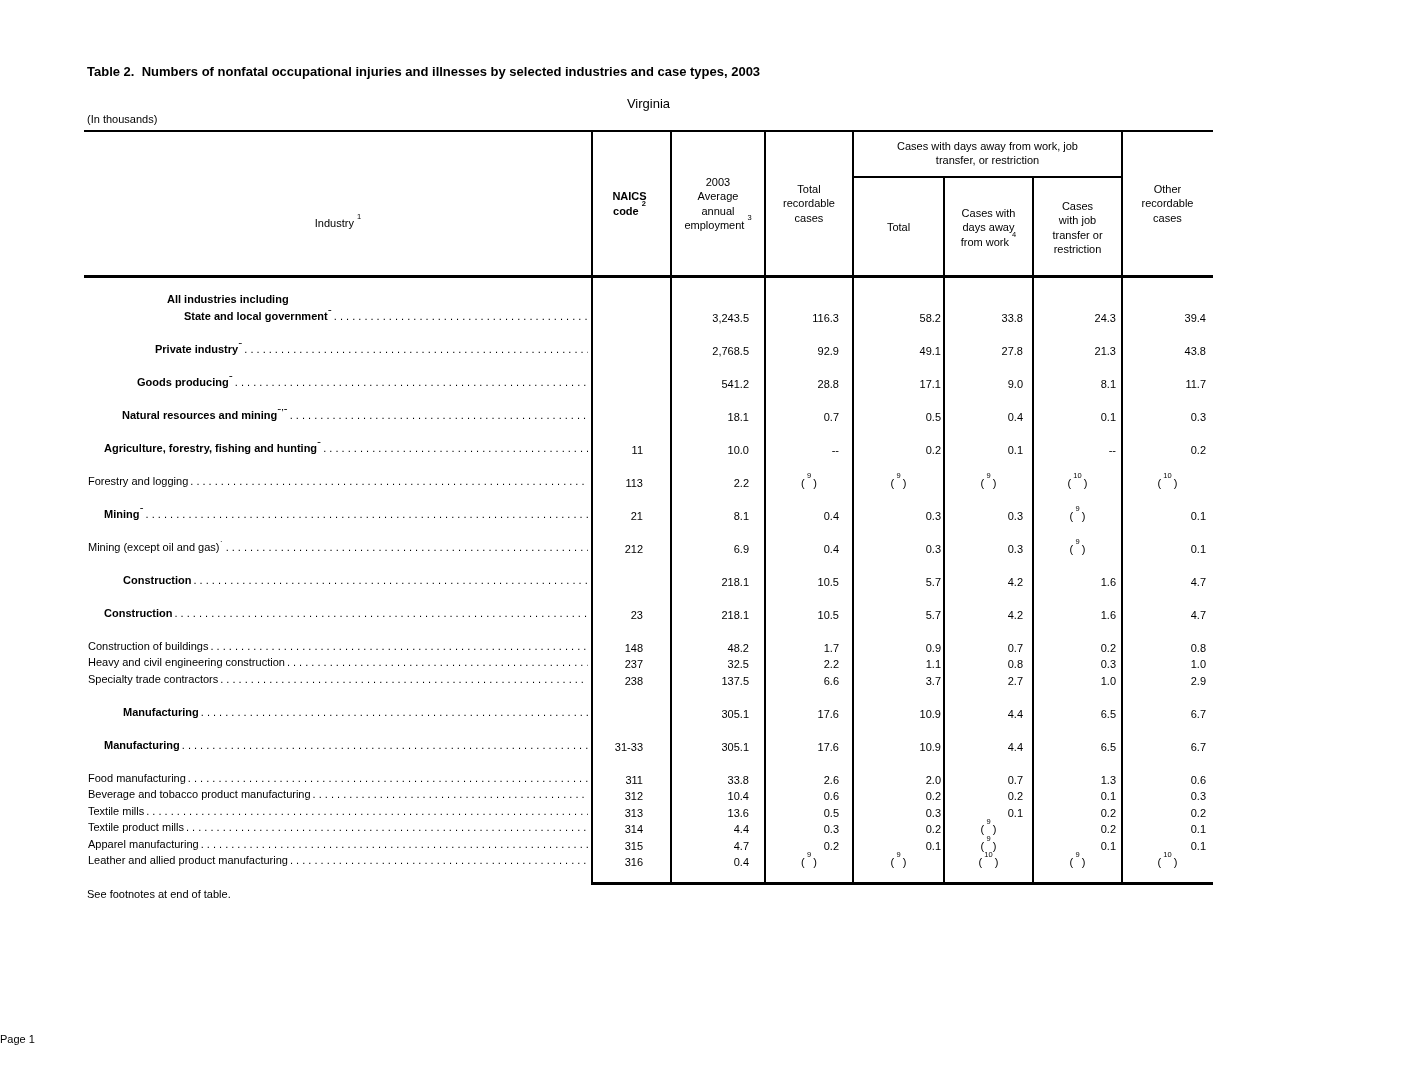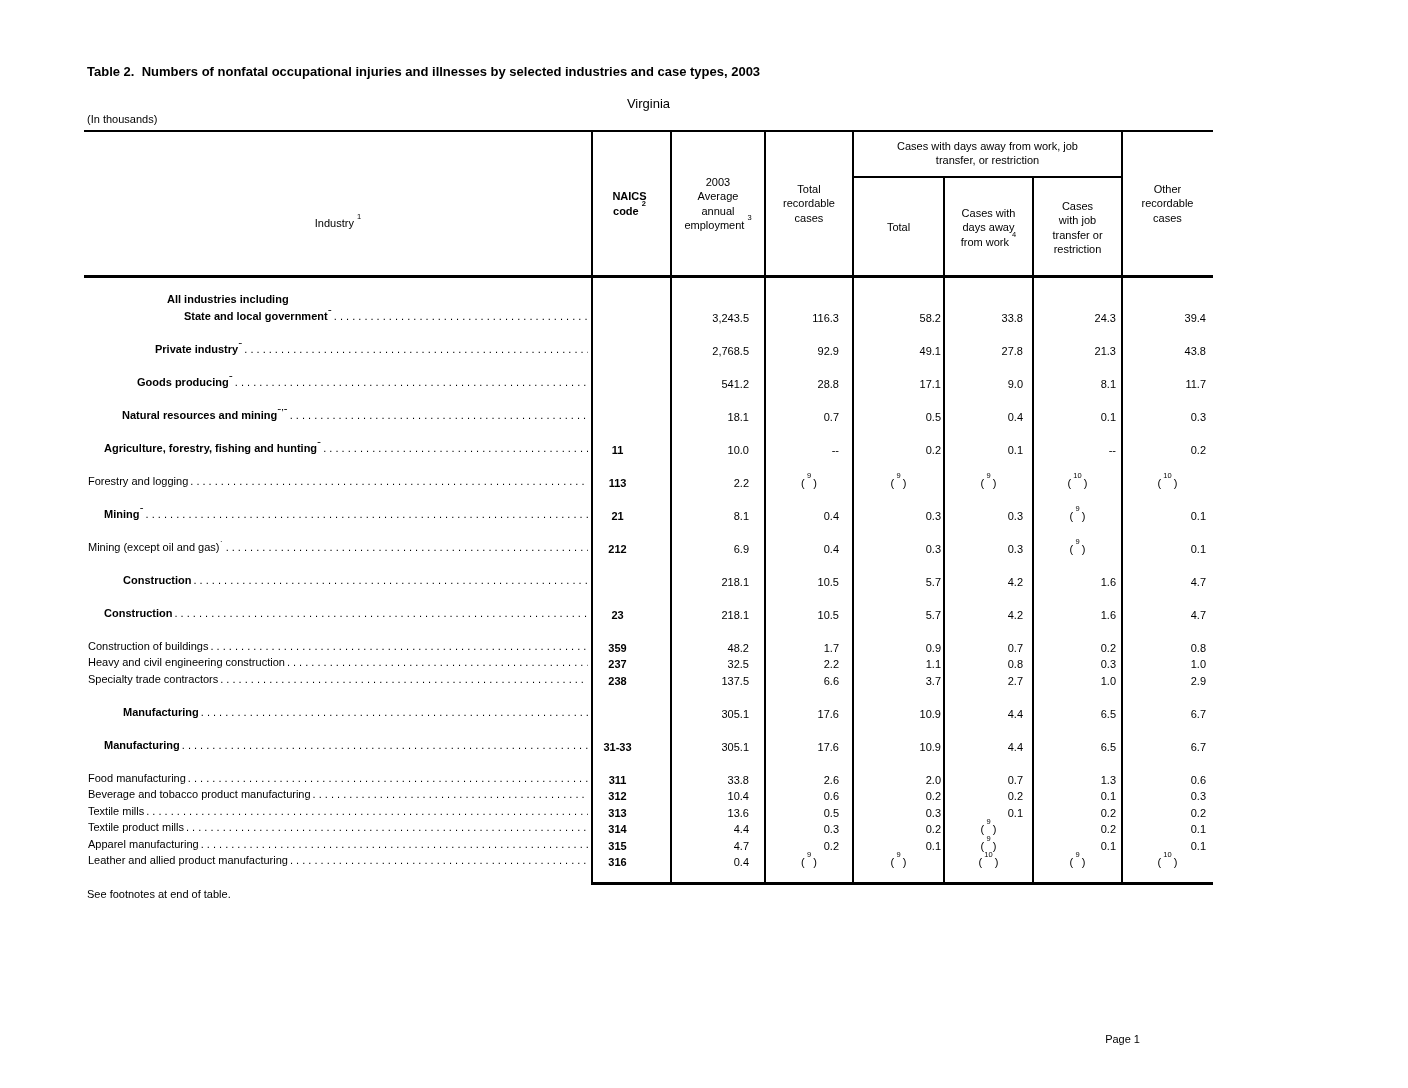--- a/index.html
+++ b/index.html
@@ -14,21 +14,21 @@
   .doc-title {
     position:absolute; left:87px; top:64px; font-size:13px; font-weight:bold;
     white-space:pre-wrap;
   }
   .region-title {
     position:absolute; left:84px; top:96px; width:1129px; text-align:center;
     font-size:13px; font-weight:normal;
   }
   .units-note { position:absolute; left:87px; top:113px; font-size:11px; }
   .footnote-note { position:absolute; left:87px; top:888px; font-size:11px; }
-  .page-number { position:absolute; left:0; top:1033px; width:1140px; text-align:right; font-size:11px; }
+  .page-number { position:absolute; left:0; top:1033px; width:1140px; text-align:left; font-size:11px; }
 
   .tablewrap { position:absolute; left:84px; top:130px; width:1129px; height:756px; font-size:11px; }
 
   
   .ln { position:absolute; background:#000; }
   .l-top    { left:0;    top:0;     width:1129px; height:2px; }
   .l-mid    { left:0;    top:145px; width:1129px; height:3px; }
   .l-bottom { left:508px; top:752px; width:621px; height:3px; }
   .l-span   { left:769px; top:46px;  width:269px; height:2px; }
   .lv { width:2px; top:0; height:755px; }
@@ -54,21 +54,21 @@
 
   
   .rows { position:absolute; left:0; top:148px; width:1129px; padding-top:15px; }
   .row { display:flex; height:16.5px; align-items:center; }
   .row.gap { margin-top:16.5px; }
   .cell { height:16.5px; display:flex; align-items:center; }
   .ind { width:508px; display:flex; align-items:baseline; overflow:hidden; }
   .label { white-space:nowrap; }
   .label.b { font-weight:bold; }
   .leader { flex:1 1 auto; overflow:hidden; white-space:nowrap; margin-left:2px; margin-right:4px; }
-  .naics { width:79px; display:block; text-align:center; padding-right:28px; line-height:16.5px;font-weight:bold; }
+  .naics { width:79px; display:block; text-align:right; padding-right:28px; line-height:16.5px; }
   .v { display:block; line-height:16.5px; text-align:right; }
   .row .v0 { width:94px; padding-right:16px; }
   .row .v1 { width:88px; padding-right:14px; }
   .row .v2 { width:91px; padding-right:3px; }
   .row .v3 { width:89px; padding-right:10px; }
   .row .v4 { width:89px; padding-right:6px; }
   .row .v5 { width:91px; padding-right:7px; }
   .row .v.fn { text-align:center; padding-right:0; }
 </style>
 </head>
@@ -257,21 +257,21 @@
           <div class="cell v v2">5.7</div>
           <div class="cell v v3">4.2</div>
           <div class="cell v v4">1.6</div>
           <div class="cell v v5">4.7</div>
         </div>
         <div class="row gap">
           <div class="cell ind">
             <span class="label" style="padding-left: 4px;">Construction of buildings</span>
             <span class="leader"> . . . . . . . . . . . . . . . . . . . . . . . . . . . . . . . . . . . . . . . . . . . . . . . . . . . . . . . . . . . . . . . . . . . . . . . . . . . . . . . . . . . . . . . . . . . . . . . . . . . . . . . . . . . . . . . . . . . . . . . .</span>
           </div>
-          <div class="cell naics">359</div>
+          <div class="cell naics">148</div>
           <div class="cell v v0">48.2</div>
           <div class="cell v v1">1.7</div>
           <div class="cell v v2">0.9</div>
           <div class="cell v v3">0.7</div>
           <div class="cell v v4">0.2</div>
           <div class="cell v v5">0.8</div>
         </div>
         <div class="row">
           <div class="cell ind">
             <span class="label" style="padding-left: 4px;">Heavy and civil engineering construction</span>

